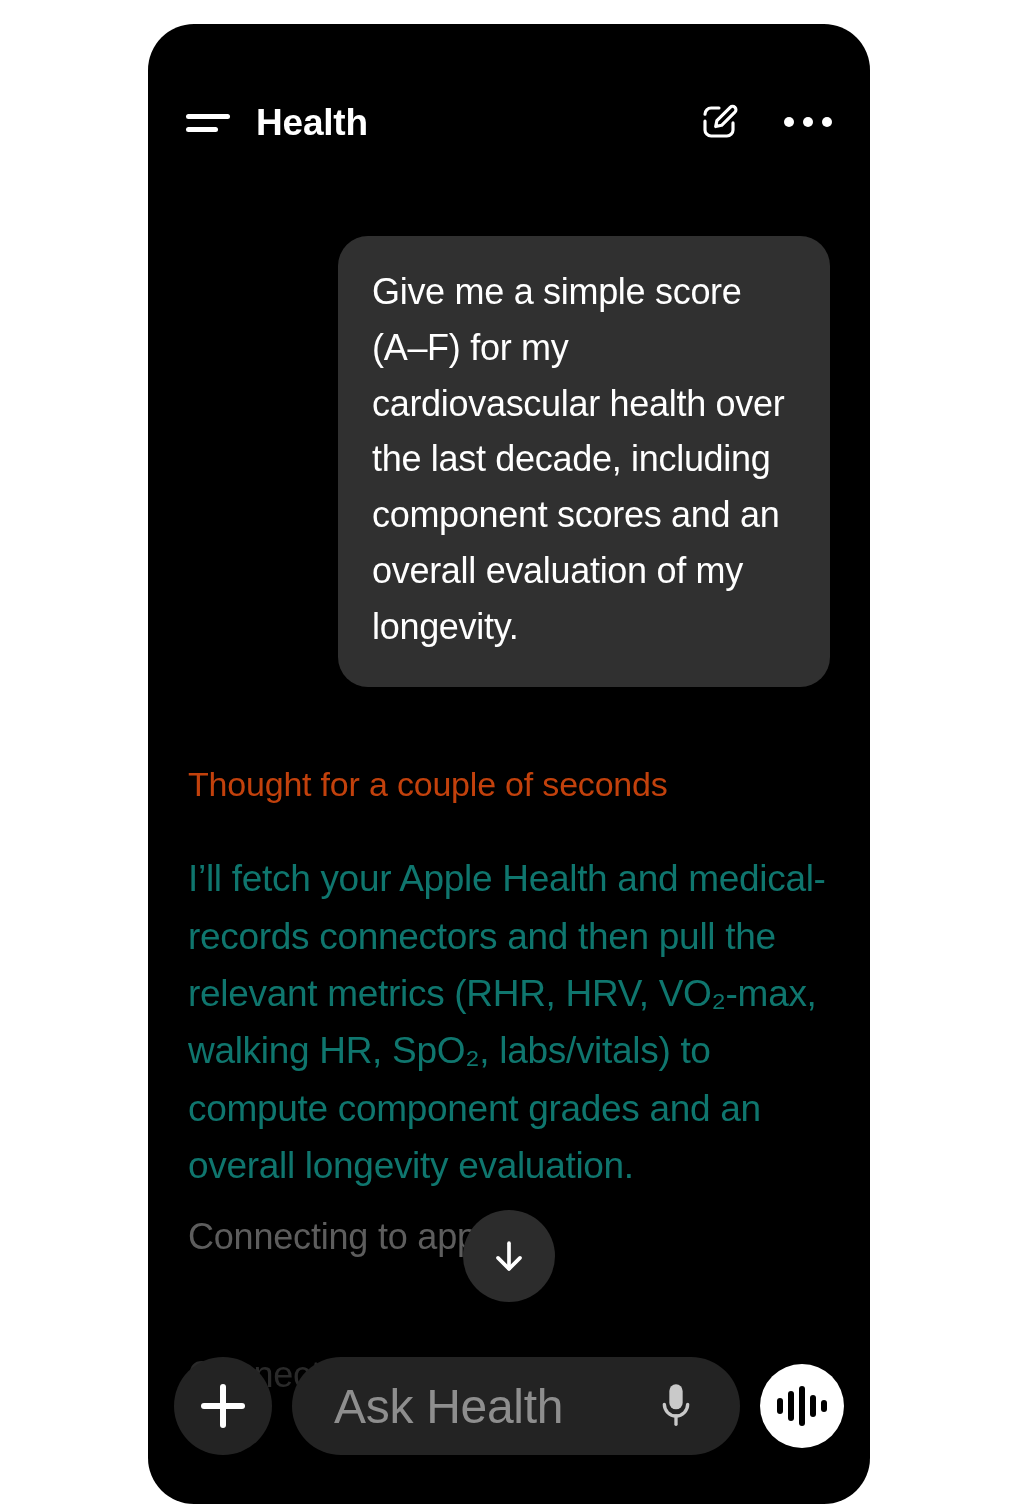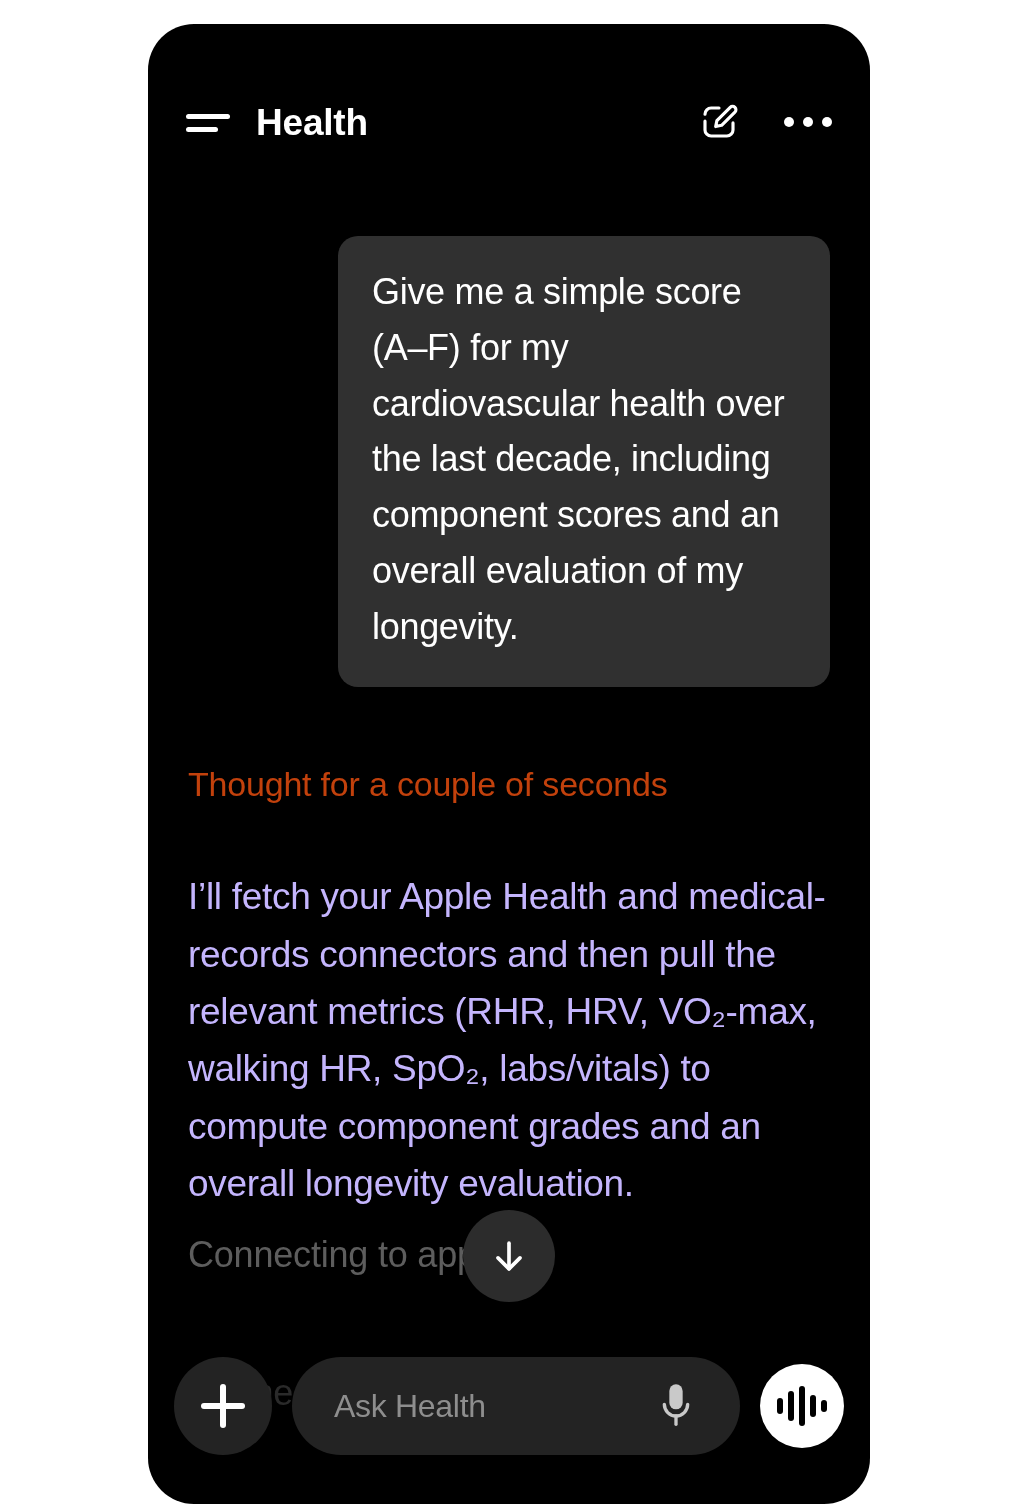--- a/index.html
+++ b/index.html
@@ -100,40 +100,40 @@
     width: 100%;
     bottom: 0;
     padding: 0 40px;
   }
 
   .user-bubble {
     margin-left: auto;
     margin-top: 62px;
     max-width: 492px;
     background: #303030;
-    border-radius: 20px;
+    border-radius: 30px;
     padding: 28px 34px 32px 34px;
     color: #ffffff;
     font-size: 36px;
     line-height: 1.55;
     letter-spacing: -0.3px;
     width: max-content;
   }
 
   .thought-line {
     margin-top: 74px;
     color: #c2410c;
     font-size: 34px;
     letter-spacing: -0.2px;
     line-height: 1.4;
   }
 
   .assistant-text {
-    margin-top: 60px;
-    color: #c4b5fd;
+    margin-top: 42px;
+    color: #0f766e;
     font-size: 37px;
     line-height: 1.55;
     letter-spacing: -0.3px;
     white-space: pre-wrap;
   }
 
   .status-line {
     margin-top: 22px;
     color: #5d5d5d;
     font-size: 36px;
@@ -206,21 +206,21 @@
     align-items: center;
     padding: 0 26px 0 40px;
     min-width: 0;
   }
   .ask-input {
     flex: 1 1 auto;
     background: transparent;
     border: none;
     outline: none;
     color: #ffffff;
-    font-size: 32px;
+    font-size: 48px;
     font-family: "Liberation Sans", sans-serif;
     letter-spacing: -0.3px;
     min-width: 0;
   }
   .ask-input::placeholder { color: #8e8e8e; }
 
   .mic-icon { width: 40px; height: 54px; flex: 0 0 auto; margin-right: 18px; cursor: pointer; }
 
   .voice-btn {
     width: 84px;

